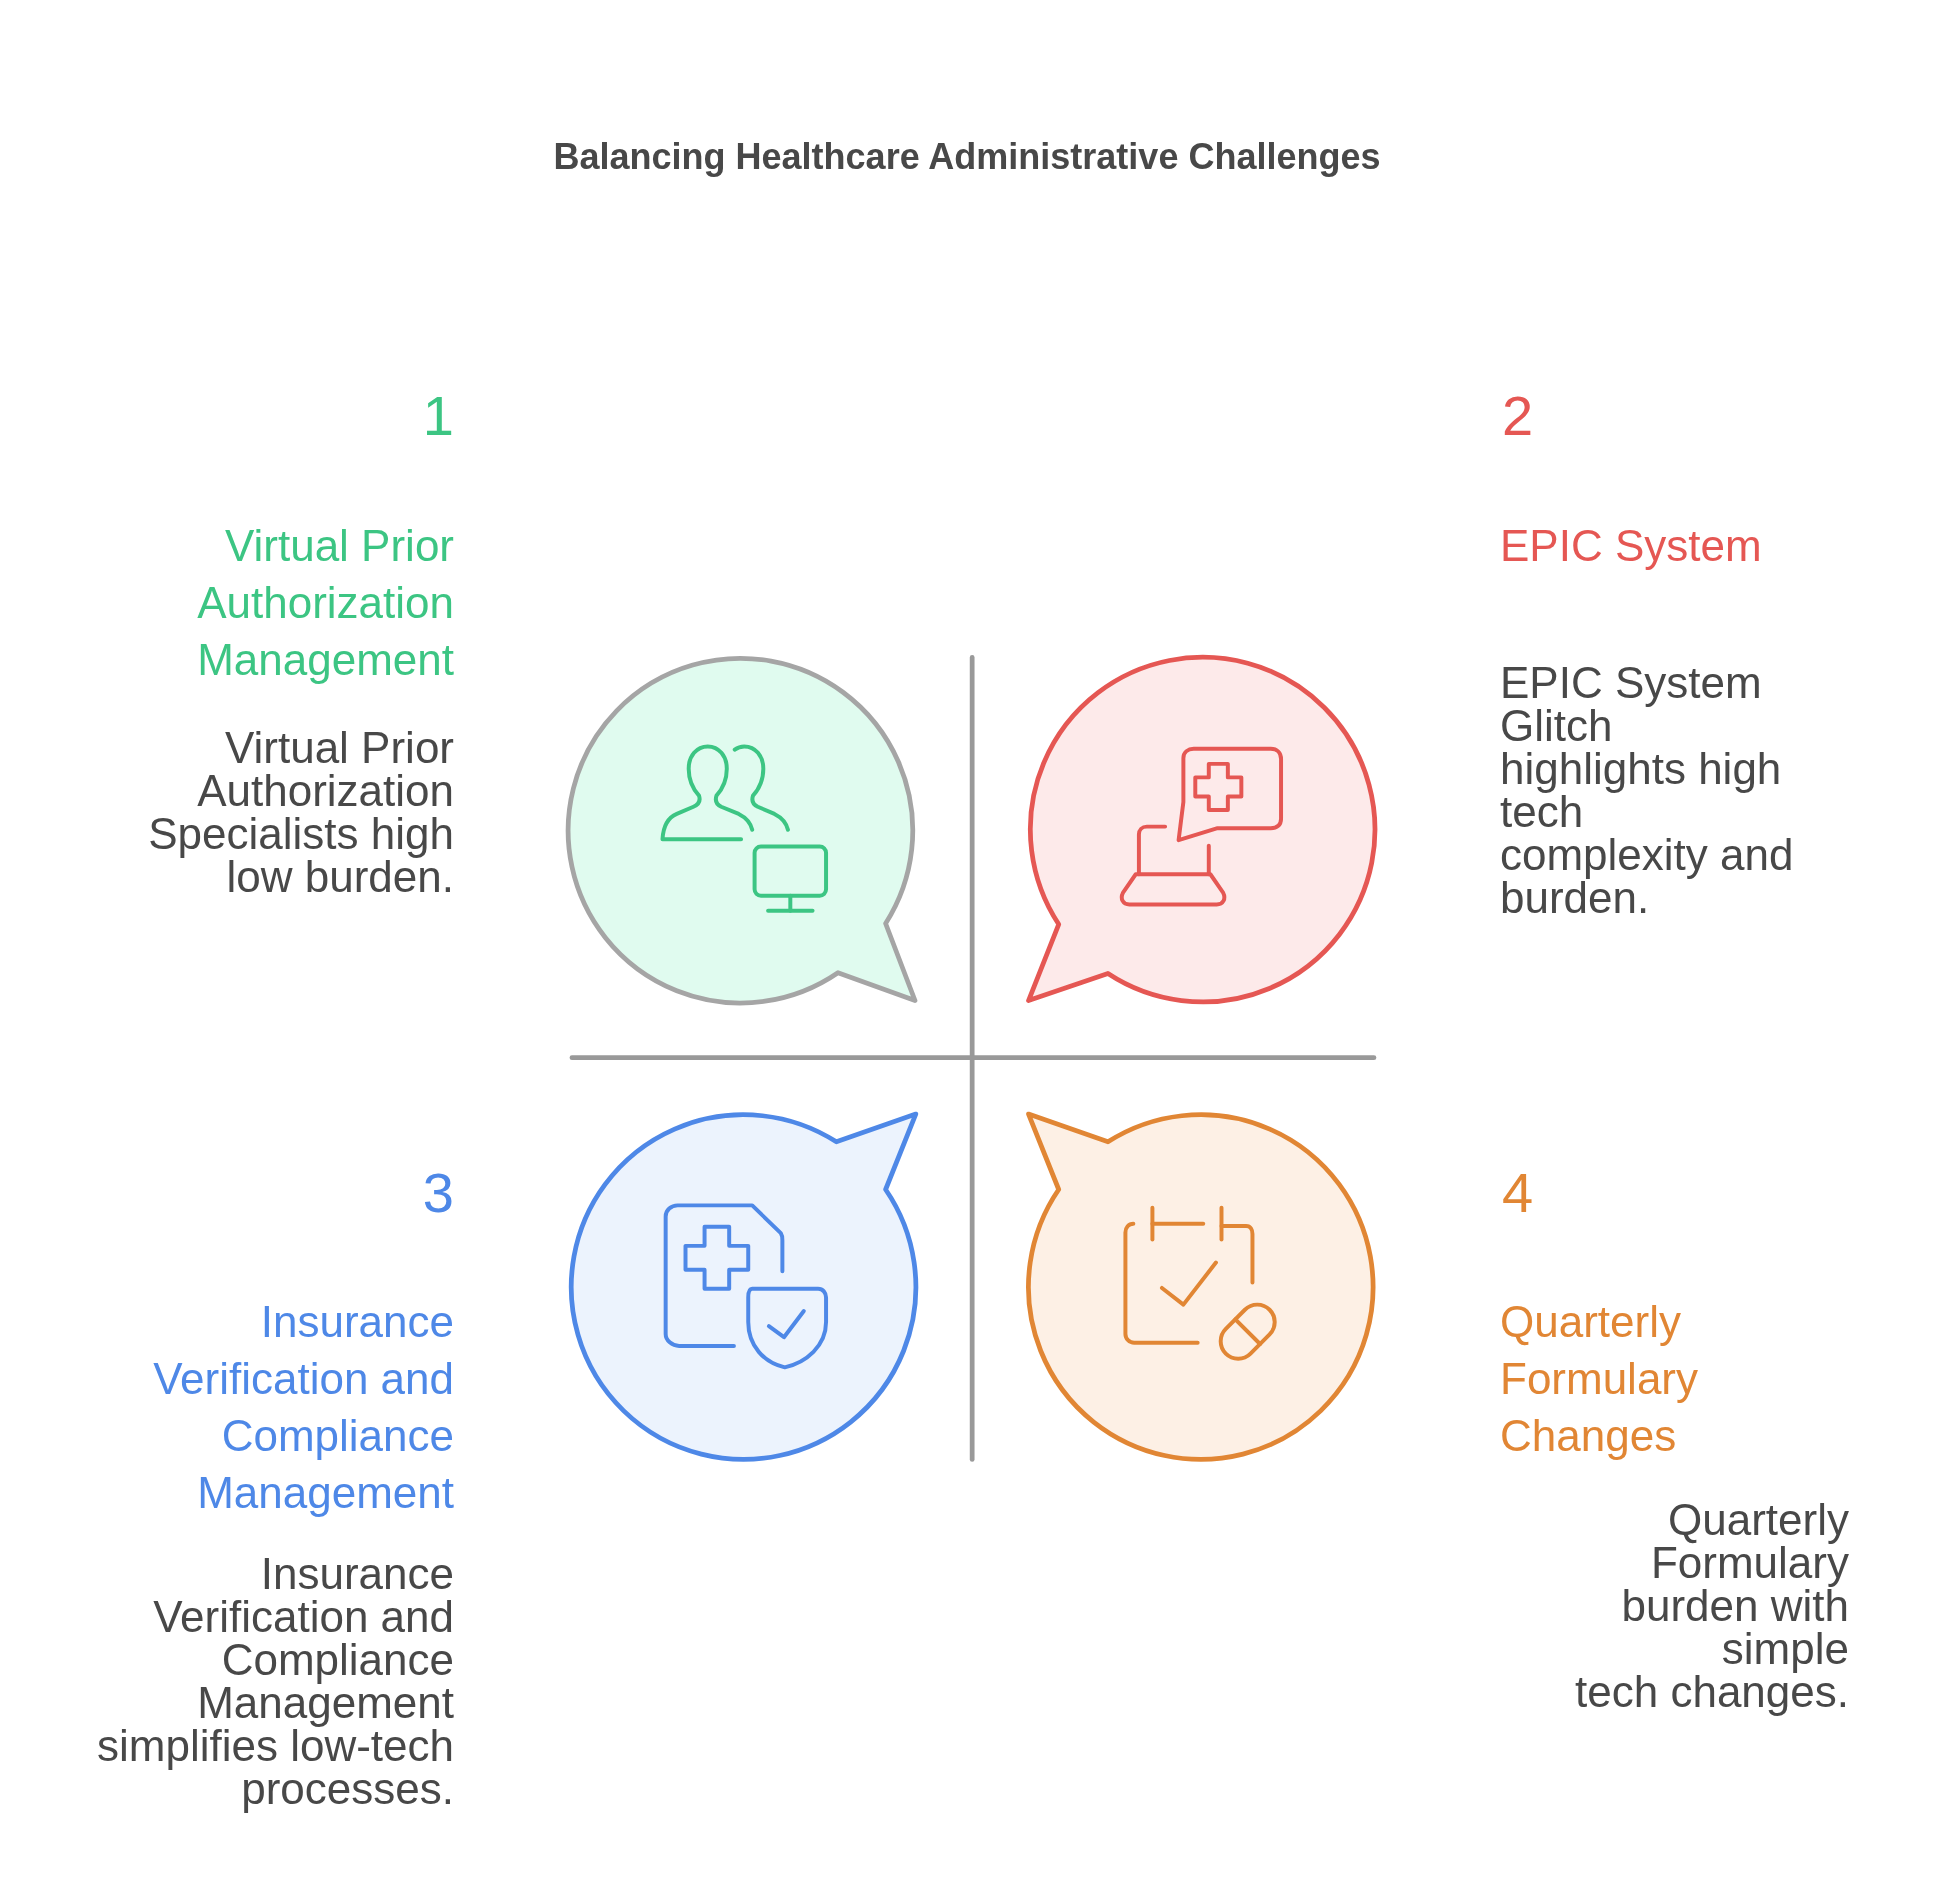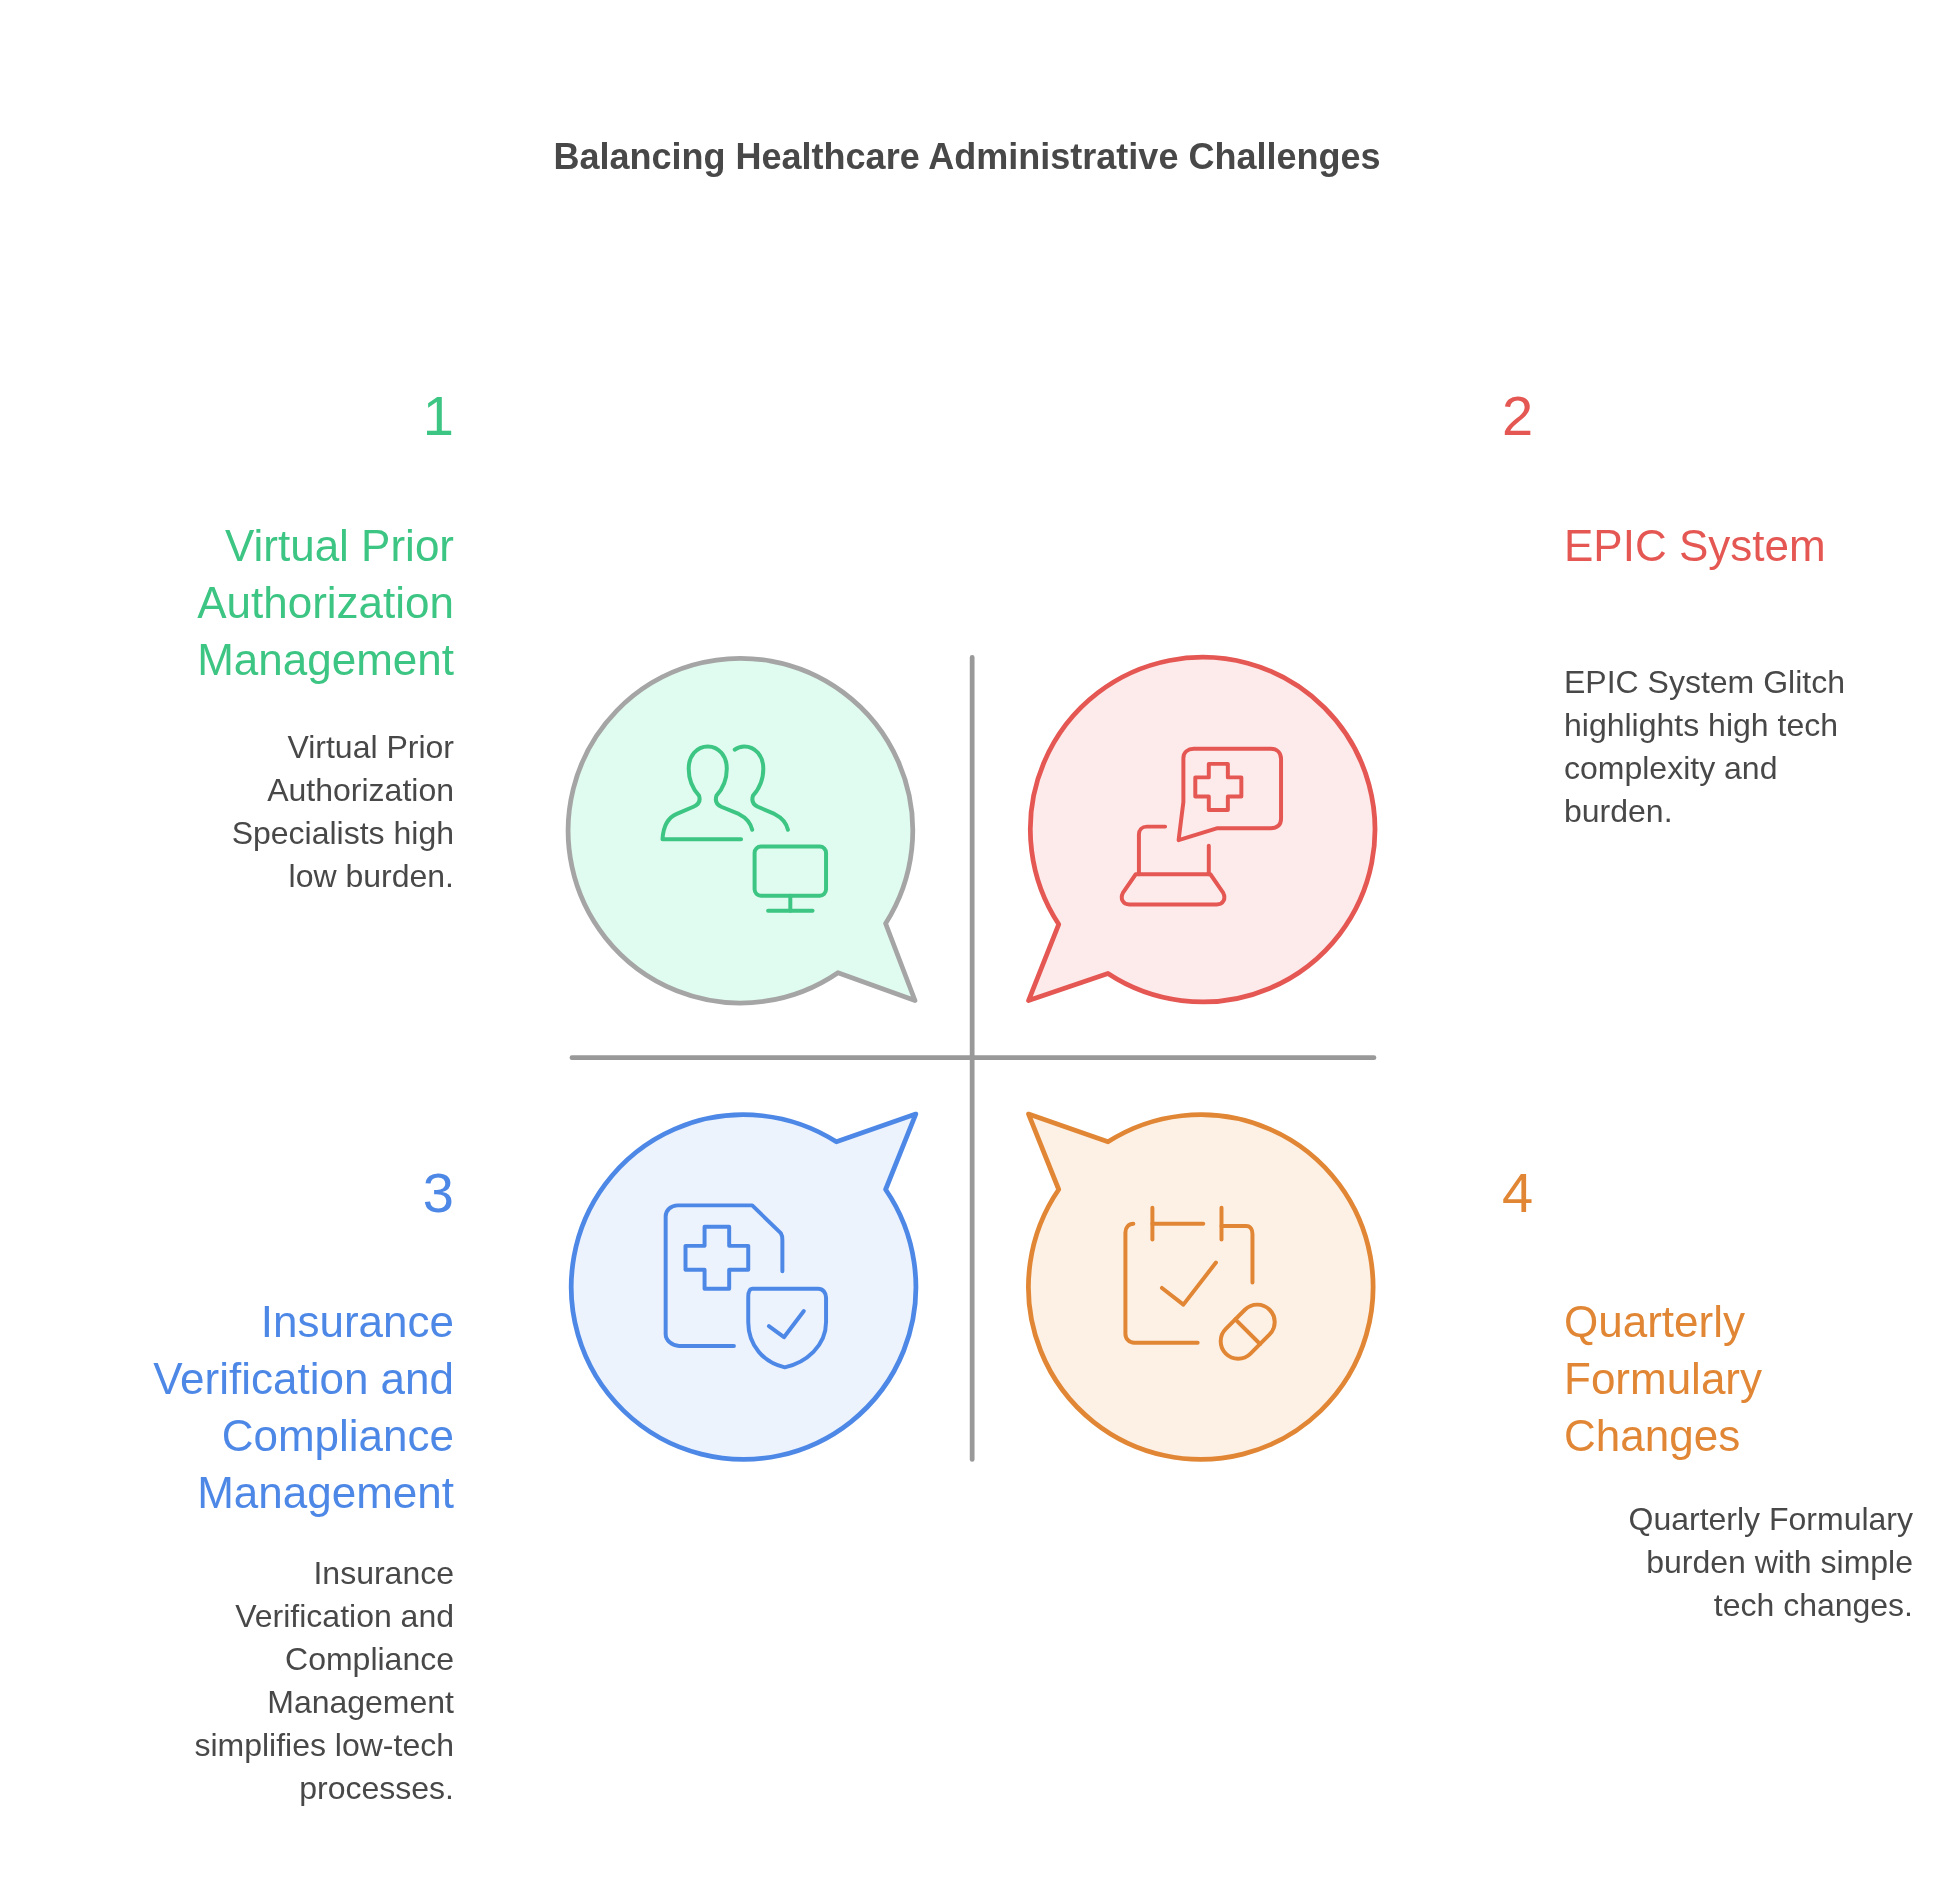--- a/index.html
+++ b/index.html
@@ -3,23 +3,23 @@
 <meta charset="utf-8">
 <style>
   html, body { margin:0; padding:0; background:#ffffff; }
   body { width:1934px; height:1897px; position:relative; overflow:hidden;
          font-family:"Liberation Sans", "DejaVu Sans", sans-serif; }
   #stage { position:absolute; left:0; top:0; width:1934px; height:1897px; }
   .title { position:absolute; left:0; width:1934px; top:125px; text-align:center;
            font-size:36px; font-weight:bold; color:#484848; line-height:64px; }
   .num { position:absolute; font-size:56px; line-height:64px; }
   .head { position:absolute; font-size:44px; line-height:57px; }
-  .body { position:absolute; font-size:32px; line-height:43px; color:#484848; }
+  .body { position:absolute; font-size:44px; line-height:43px; color:#484848; }
   .left { text-align:right; width:365px; left:89px; }
-  .right { text-align:left; width:349px; left:1564px; }
+  .right { text-align:left; width:349px; left:1500px; }
   .c-green { color:#3cc583; }
   .c-red { color:#e55753; }
   .c-blue { color:#4e88e7; }
   .c-orange { color:#e18634; }
   svg { position:absolute; left:0; top:0; }
 </style>
 </head>
 <body>
 
 <div id="stage">

